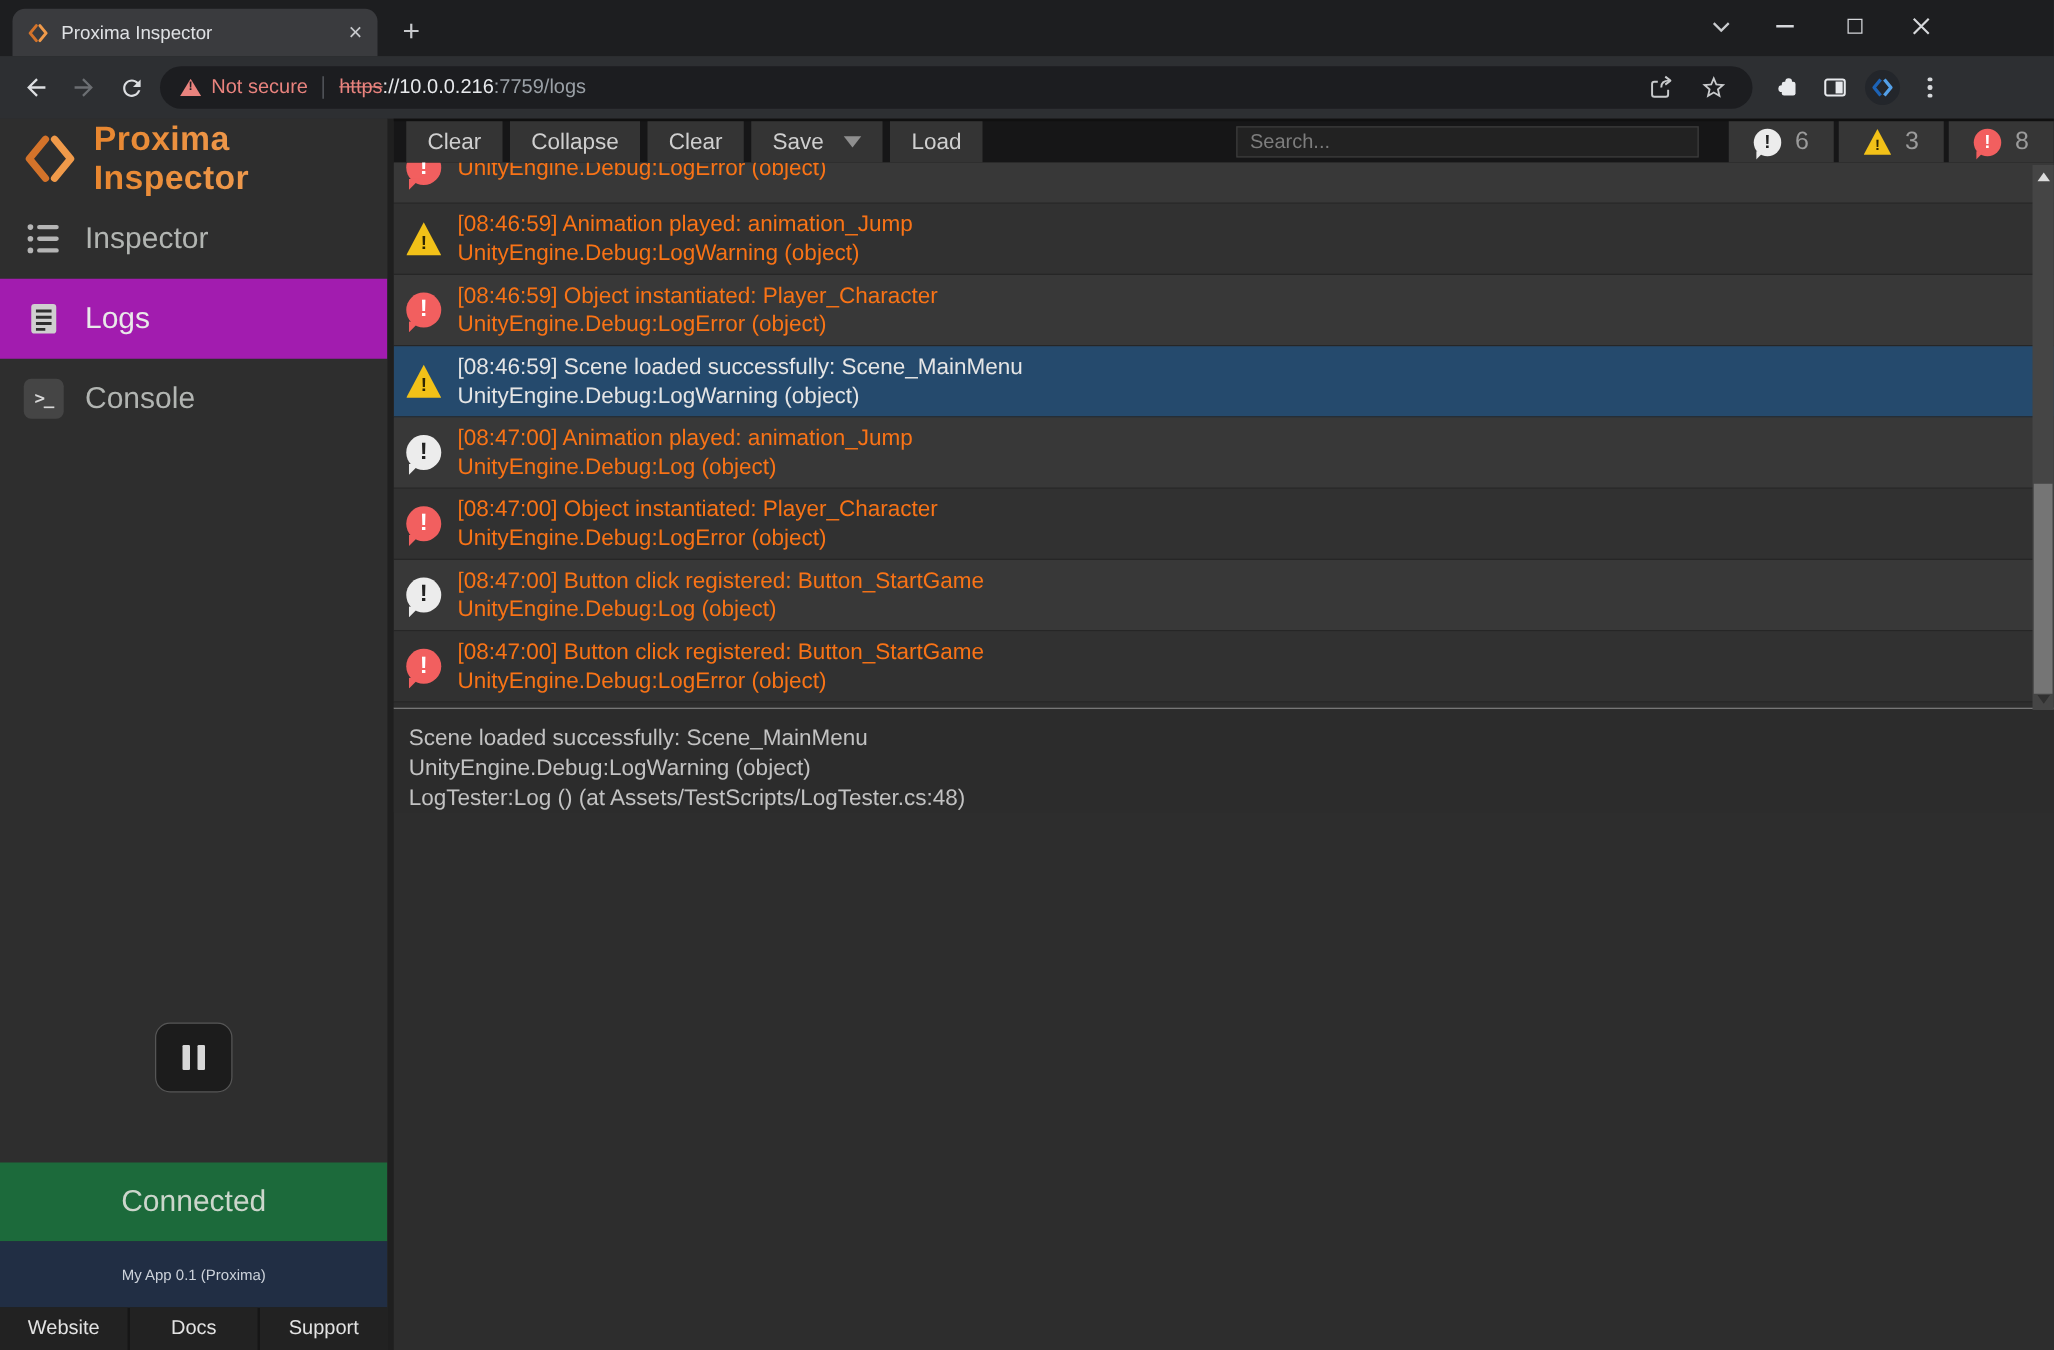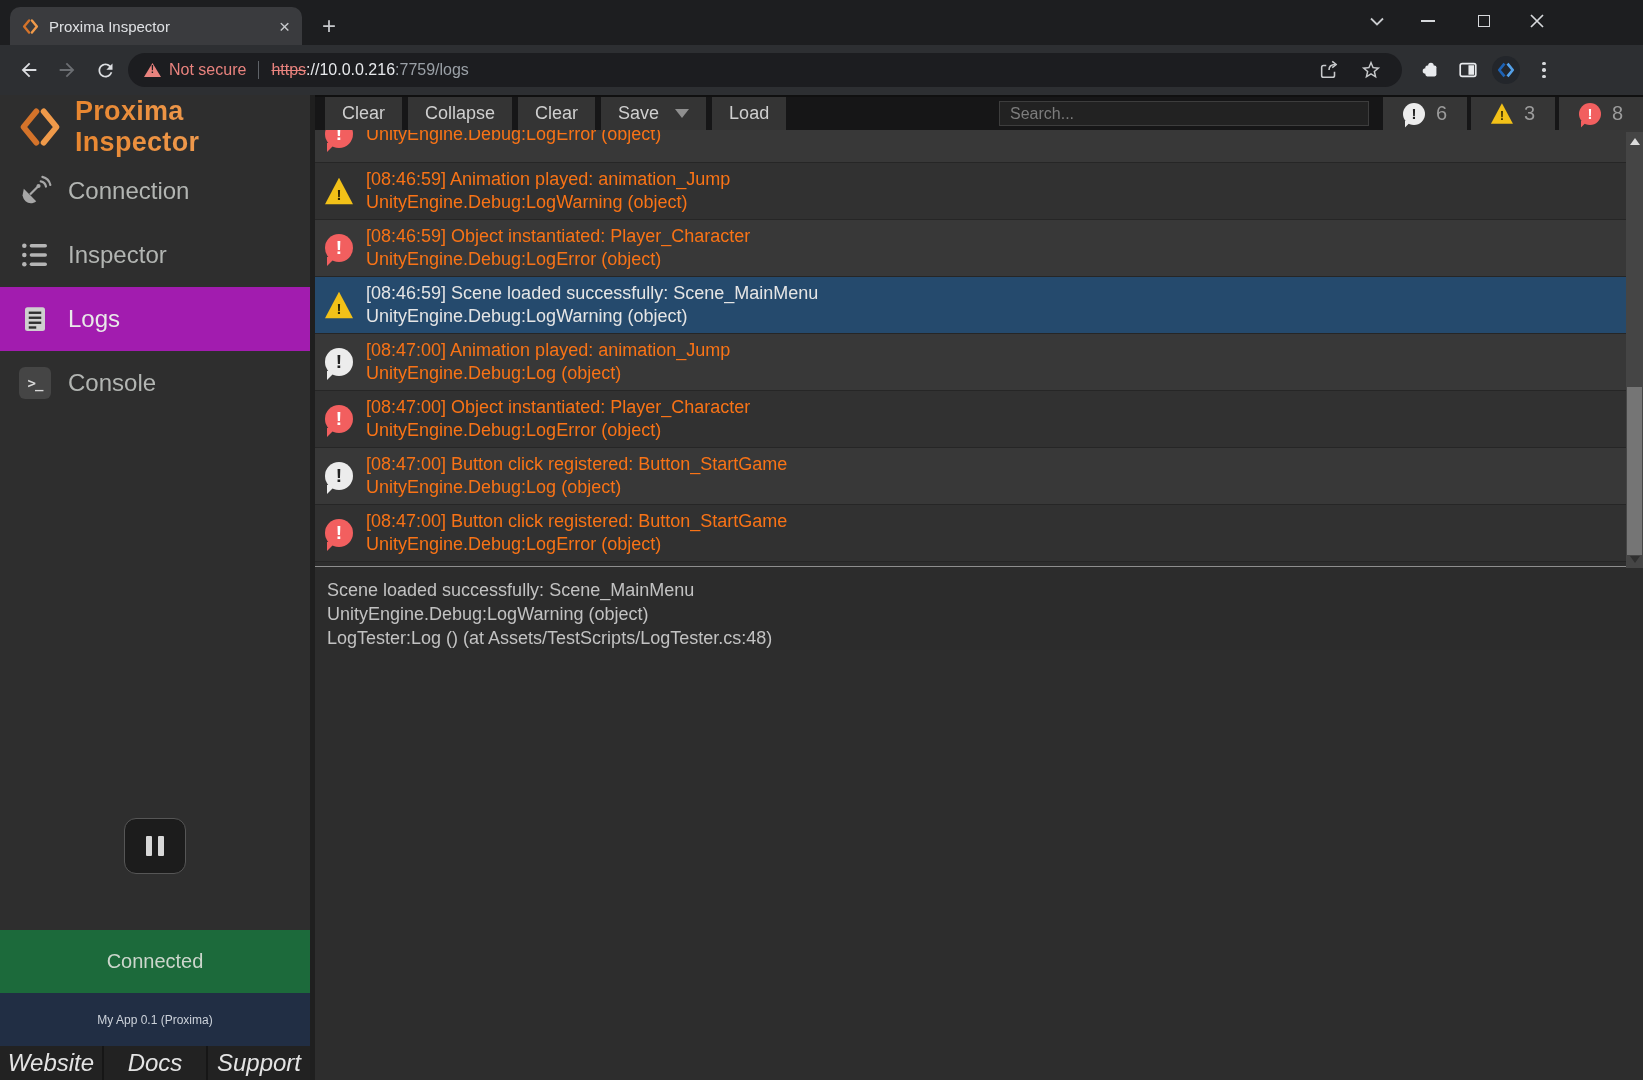--- a/index.html
+++ b/index.html
@@ -49,33 +49,33 @@
   .nav-ico { width:36px; display:flex; align-items:center; justify-content:center; flex:none; }
   .console-box { width:32px; height:32px; border-radius:6px; background:#454545; color:#d8d8d8;
     font-family:"DejaVu Sans Mono",monospace; font-size:14px; font-weight:700;
     display:flex; align-items:center; justify-content:center; letter-spacing:-1px; }
 
   .pause-btn { position:absolute; top:723px; left:124px; width:62px; height:56px; background:#1c1c1c;
     border:1px solid #565656; border-radius:12px; display:flex; align-items:center; justify-content:center; gap:6px; }
   .pause-btn i { width:6px; height:20px; background:#d8d8d8; border-radius:1px; }
 
   .status-connected { position:absolute; top:835px; left:0; width:310px; height:63px; background:#1c6a3b;
-    color:#ccd6cc; font-size:20px; display:flex; align-items:center; justify-content:center; }
+    color:#ccd6cc; font-size:24px; display:flex; align-items:center; justify-content:center; }
   .status-app { position:absolute; top:898px; left:0; width:310px; height:53px; background:#212e44;
     color:#ccd2da; font-size:12px; display:flex; align-items:center; justify-content:center; }
   .side-footer { position:absolute; top:951px; left:0; width:310px; height:34px; background:#161616;
     display:flex; gap:2px; }
-  .side-footer .cell { flex:1; background:#222222; color:#e3e3e3; font-size:24px;
-    display:flex; align-items:center; justify-content:center;font-style:italic; }
+  .side-footer .cell { flex:1; background:#222222; color:#e3e3e3; font-size:16px;
+    display:flex; align-items:center; justify-content:center; }
 
   
   .main { position:absolute; top:95px; left:310px; width:1333px; height:985px; background:#2d2d2d;
     border-left:5px solid #1f1f1f; }
   .log-toolbar { height:35px; background:#161617; border-top:2px solid #101010; display:flex;
-    align-items:stretch; gap:6px; padding-left:10px; }
+    align-items:stretch; gap:16px; padding-left:10px; }
   .lt-btn { background:#343434; color:#cfcfcf; font-size:18px; display:flex; align-items:center;
     justify-content:center; padding:0 17px; }
   .lt-btn .caret { width:0; height:0; border-left:7px solid transparent; border-right:7px solid transparent;
     border-top:9px solid #8f8f8f; margin-left:16px; }
   .lt-spacer { flex:1; }
   .search { align-self:center; width:370px; height:25px; background:#222222; border:1px solid #3d3d3d;
     color:#bbbbbb; font-size:16px; padding:0 10px; margin-right:8px; outline:none;
     font-family:"Liberation Sans",sans-serif; }
   .search::placeholder { color:#7d7d7d; }
   .counter { width:84px; background:#363636; display:flex; align-items:center; justify-content:center;
@@ -223,31 +223,20 @@
       <svg width="44" height="44" viewBox="0 0 24 24">
           <polyline points="10,3.5 3,12 10,20.5" fill="none" stroke="#d4732a" stroke-width="3.2" stroke-linecap="round" stroke-linejoin="round"></polyline>
           <polyline points="14,3.5 21,12 14,20.5" fill="none" stroke="#f09a4a" stroke-width="3.2" stroke-linecap="round" stroke-linejoin="round"></polyline>
         </svg>
     </span>
     <span class="brand-text">Proxima Inspector</span>
   </div>
   <div class="nav">
       <div class="nav-item">
         <span class="nav-ico">
-          <svg width="33" height="33" viewBox="0 0 24 24">
-            <path d="M3.5 10 L12.5 19 C9 22 3.5 20.5 2.6 14.7 Z" fill="#a7a7a7"></path>
-            <line x1="8" y1="14.2" x2="13.6" y2="8.6" stroke="#a7a7a7" stroke-width="1.6"></line>
-            <circle cx="14.2" cy="8" r="1.5" fill="#a7a7a7"></circle>
-            <path d="M15.8 4.6 a4.6 4.6 0 0 1 3.8 3.8 M17 1.4 a7.8 7.8 0 0 1 5.8 5.8" fill="none" stroke="#a7a7a7" stroke-width="1.6" stroke-linecap="round"></path>
-          </svg>
-        </span>
-        <span>Connection</span>
-      </div>
-      <div class="nav-item">
-        <span class="nav-ico">
           <svg width="32" height="32" viewBox="0 0 24 24" fill="#b5b5b5">
             <circle cx="4" cy="5" r="1.7"></circle>
             <rect x="8" y="3.7" width="13" height="2.6" rx="1.3"></rect>
             <circle cx="4" cy="12" r="1.7"></circle>
             <rect x="8" y="10.7" width="13" height="2.6" rx="1.3"></rect>
             <circle cx="4" cy="19" r="1.7"></circle>
             <rect x="8" y="17.7" width="13" height="2.6" rx="1.3"></rect>
           </svg>
         </span>
         <span>Inspector</span>

